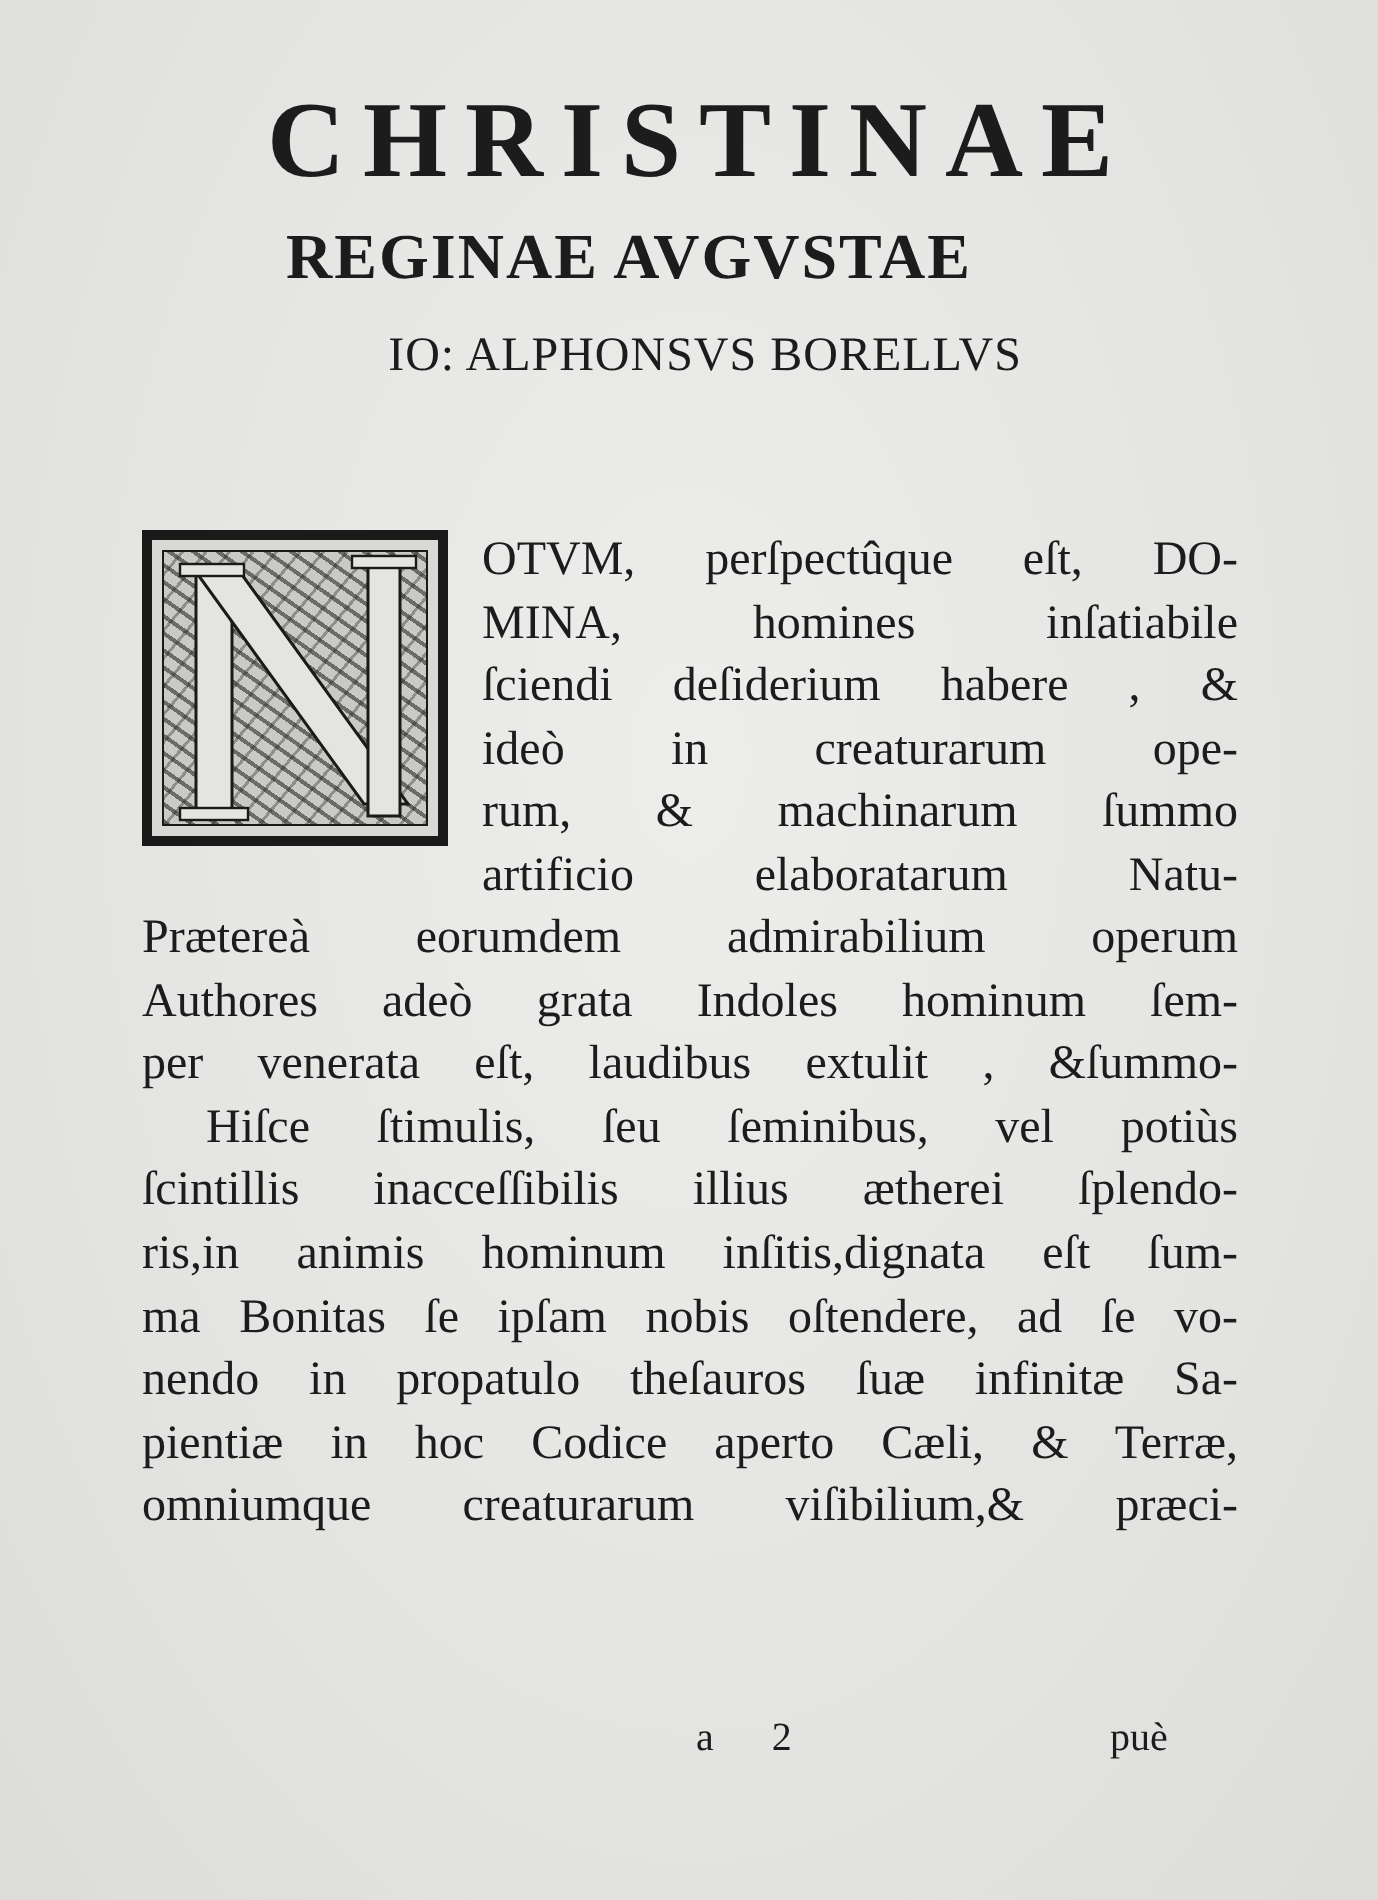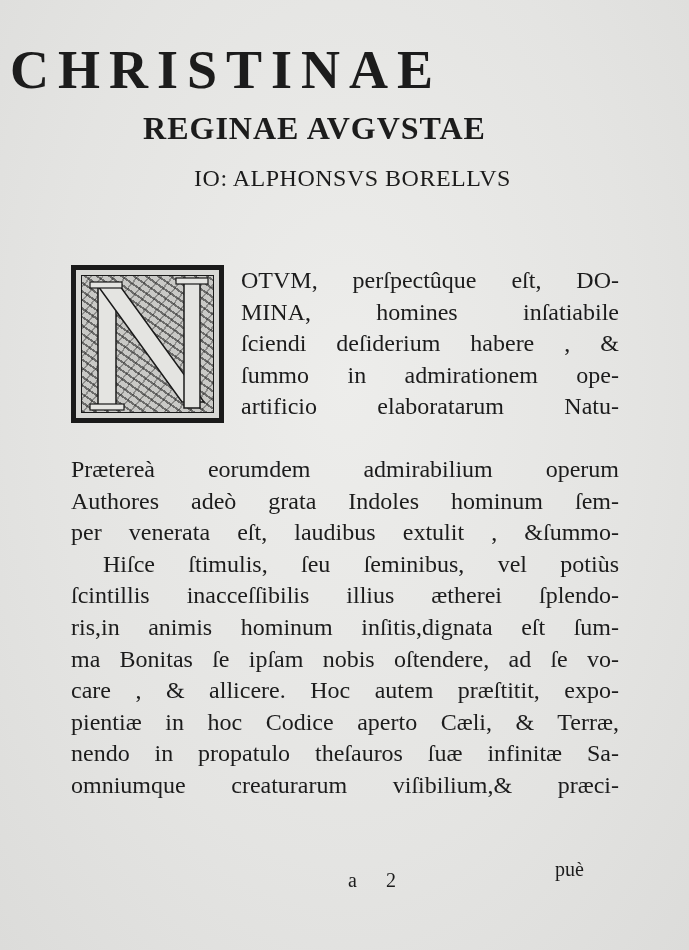--- a/index.html
+++ b/index.html
@@ -6,21 +6,21 @@
   body {
     width: 689px; height: 950px; overflow: hidden;
     background: #e6e6e4;
     background-image: radial-gradient(ellipse at 50% 40%, #ededeb 0%, #e4e4e2 60%, #dcdcda 100%);
     font-family: "Liberation Serif", "DejaVu Serif", serif;
     color: #1c1c1c;
     position: relative;
   }
   .page { position: absolute; left: 0; top: 0; width: 689px; height: 950px; }
   .title-1 {
-    position: absolute; top: 40px; left: 0; width: 689px; text-align: left;
+    position: absolute; top: 40px; left: 0; width: 689px; text-align: center;
     font-size: 54px; letter-spacing: 9px; font-weight: bold; line-height: 60px;
     padding-left: 10px; box-sizing: border-box;
   }
   .title-2 {
     position: absolute; top: 108px; left: 0; width: 617px; text-align: center;
     font-size: 32px; letter-spacing: 1px; font-weight: bold; line-height: 40px;
     padding-left: 12px; box-sizing: border-box;
   }
   .title-3 {
     position: absolute; top: 163px; left: 0; width: 689px; text-align: center;
@@ -48,21 +48,21 @@
   }
   .dropcap svg { position: absolute; left: 0; top: 0; }
   .body-text {
     position: absolute; font-size: 24px; line-height: 31.6px; white-space: nowrap;
   }
   .line { display: block; text-align: justify; text-align-last: justify; height: 31.6px; }
   .narrow { left: 241px; width: 378px; top: 265px; }
   .wide { left: 71px; width: 548px; top: 454px; }
   .indent { padding-left: 32px; }
   .footer-sig {
-    position: absolute; top: 858px; left: 348px; font-size: 20px; letter-spacing: 12px; margin-top: 11px;
+    position: absolute; top: 858px; left: 348px; font-size: 20px; letter-spacing: 12px;
   }
   .footer-catch {
     position: absolute; top: 858px; left: 555px; font-size: 20px;
   }
 </style>
 </head>
 <body>
 
 <div class="page">
 
@@ -83,34 +83,34 @@
       <rect x="14" y="12" width="32" height="6" fill="#e4e4e1" stroke="#1a1a1a" stroke-width="1.2"></rect>
       <rect x="100" y="8" width="32" height="6" fill="#e4e4e1" stroke="#1a1a1a" stroke-width="1.2"></rect>
       <rect x="14" y="134" width="34" height="6" fill="#e4e4e1" stroke="#1a1a1a" stroke-width="1.2"></rect>
     </svg>
   </div>
 
   <div class="body-text narrow">
     <span class="line">OTVM, perſpectûque eſt, DO-</span>
     <span class="line">MINA, homines inſatiabile</span>
     <span class="line">ſciendi deſiderium habere , &amp;</span>
-    <span class="line">ſummo in admirationem ope-</span>
+    <span class="line">ideò in creaturarum ope-</span>
+    <span class="line">rum, &amp; machinarum ſummo</span>
     <span class="line">artificio elaboratarum Natu-</span>
   </div>
 
   <div class="body-text wide">
     <span class="line">Prætereà eorumdem admirabilium operum</span>
     <span class="line">Authores adeò grata Indoles hominum ſem-</span>
     <span class="line">per venerata eſt, laudibus extulit , &amp;ſummo-</span>
     <span class="line indent">Hiſce ſtimulis, ſeu ſeminibus, vel potiùs</span>
     <span class="line">ſcintillis inacceſſibilis illius ætherei ſplendo-</span>
     <span class="line">ris,in animis hominum inſitis,dignata eſt ſum-</span>
     <span class="line">ma Bonitas ſe ipſam nobis oſtendere, ad ſe vo-</span>
-    <span class="line">care , &amp; allicere. Hoc autem præſtitit, expo-</span>
+    <span class="line">nendo in propatulo theſauros ſuæ infinitæ Sa-</span>
     <span class="line">pientiæ in hoc Codice aperto Cæli, &amp; Terræ,</span>
-    <span class="line">nendo in propatulo theſauros ſuæ infinitæ Sa-</span>
     <span class="line">omniumque creaturarum viſibilium,&amp; præci-</span>
   </div>
 
   <div class="footer-sig">a 2</div>
   <div class="footer-catch">puè</div>
 
 </div>
 
 </body></html>

